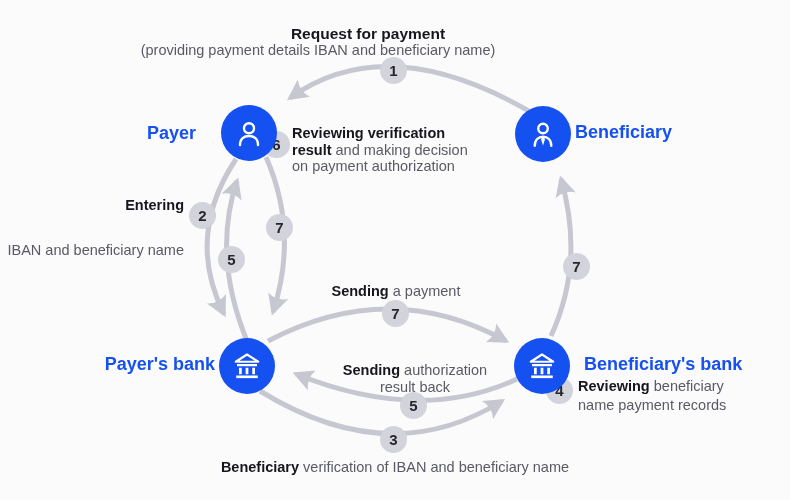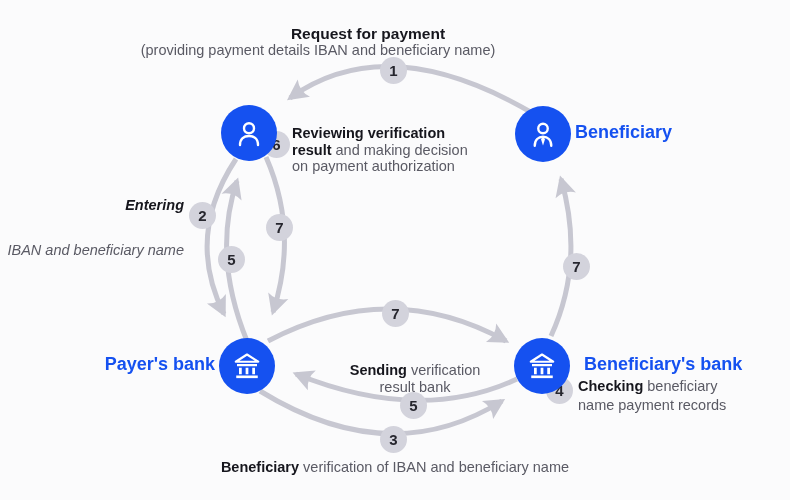--- a/index.html
+++ b/index.html
@@ -33,21 +33,21 @@
     position:absolute;z-index:3;
     font-size:18px;font-weight:bold;color:#1551f0;
     line-height:20px;white-space:nowrap;
   }
   .r{text-align:right;}
 
   
   .ann{position:absolute;z-index:3;font-size:14.5px;line-height:16.5px;color:#5a5a64;}
   .b{font-weight:bold;color:#16161d;}
   .g{color:#5a5a64;margin-top:28px;}
-  .block{display:block;font-style:italic;}
+  .block{display:block;}
   .nowrap{white-space:nowrap;text-align:right;}
   .center{text-align:center;}
   .title-line1{position:absolute;left:0;top:25px;width:736px;text-align:center;z-index:3;
                font-size:15.5px;font-weight:bold;color:#16161d;}
   .title-line2{position:absolute;left:0;top:42px;width:636px;text-align:center;z-index:3;
                font-size:14.5px;color:#5a5a64;white-space:nowrap;}
 </style>
 </head>
 <body>
 
@@ -83,20 +83,21 @@
   <div class="badge" style="left:546px;top:377px">4</div>
 
   <div class="node" style="left:221px;top:105px">
     <svg width="30" height="30" viewBox="0 0 24 24">
       <g fill="none" stroke="#ffffff" stroke-width="1.9" stroke-linecap="round">
         <circle cx="12" cy="8.2" r="4.0"></circle>
         <path d="M4.8 21.6 C4.8 16.6 8 14.4 12 14.4 C16 14.4 19.2 16.6 19.2 21.6"></path>
       </g>
     </svg>
   </div>
+  <div class="nlabel r" style="left:66px;top:123px;width:130px">Payer</div>
 
   <div class="node" style="left:515px;top:106px">
     <svg width="30" height="30" viewBox="0 0 24 24">
       <g fill="none" stroke="#ffffff" stroke-width="1.9" stroke-linecap="round">
         <circle cx="12" cy="7.6" r="3.8"></circle>
         <path d="M5.4 21.4 C5.4 16.6 8.3 14.2 12 14.2 C15.7 14.2 18.6 16.6 18.6 21.4"></path>
       </g>
       <path d="M12 14.0 L10.4 16.1 L12 21.2 L13.6 16.1 Z" fill="#ffffff"></path>
     </svg>
   </div>
@@ -132,29 +133,33 @@
   <div class="ann r" style="left:0px;top:197px;width:184px;text-align:right">
     <span class="b block">Entering</span>
     <span class="g block nowrap">IBAN and beneficiary name</span>
   </div>
 
   <div class="ann" style="left:292px;top:125px;width:184px">
     <span class="b">Reviewing verification result</span>
     <span class="g">and making decision on payment authorization</span>
   </div>
 
+  <div class="ann nowrap center" style="left:296px;top:283px;width:200px">
+    <span class="b">Sending</span>
+    <span class="g">a payment</span>
+  </div>
 
   <div class="ann center" style="left:330px;top:362px;width:170px">
     <span class="b">Sending</span>
-    <span class="g">verification result bank</span>
+    <span class="g">authorization result back</span>
   </div>
 
   <div class="ann nowrap center" style="left:95px;top:459px;width:600px">
     <span class="b">Beneficiary</span>
     <span class="g">verification of IBAN and beneficiary name</span>
   </div>
 
   <div class="ann" style="left:578px;top:377px;width:168px;line-height:18.5px">
-    <span class="b">Checking</span>
+    <span class="b">Reviewing</span>
     <span class="g">beneficiary name payment records</span>
   </div>
 
 </div>
 
 </body></html>

